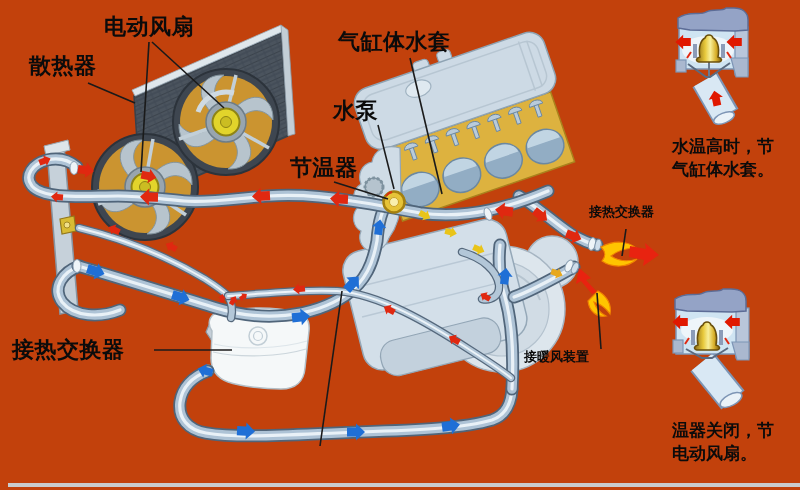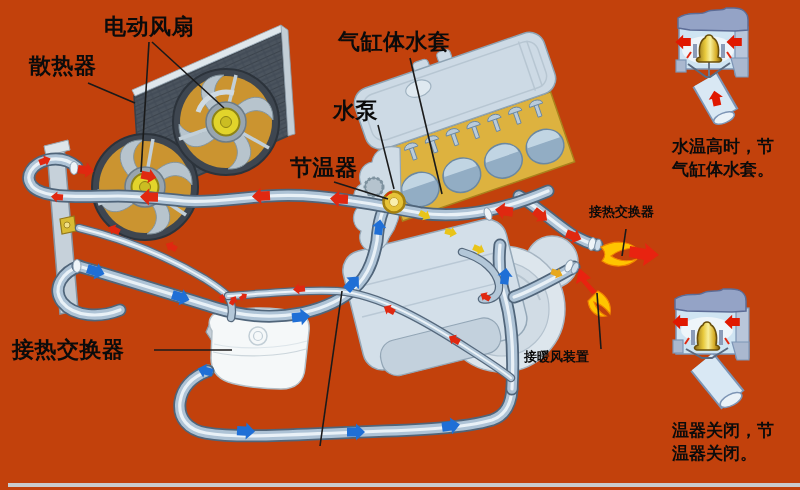--- a/index.html
+++ b/index.html
@@ -356,15 +356,15 @@
 <div class="lbl small" style="left:589px;top:205px">接热交换器</div>
 <div class="lbl small" style="left:524px;top:350px">接暖风装置</div>
 <div class="lbl" style="left:12px;top:337px">接热交换器</div>
 
 <div class="note" style="left:672px;top:135px">
   <span>水温高时，节</span><br>
   <span>气缸体水套。</span>
 </div>
 <div class="note" style="left:672px;top:419px">
   <span>温器关闭，节</span><br>
-  <span>温器关闭。</span>
+  <span>电动风扇。</span>
 </div>
 </div>
 
 </body></html>

